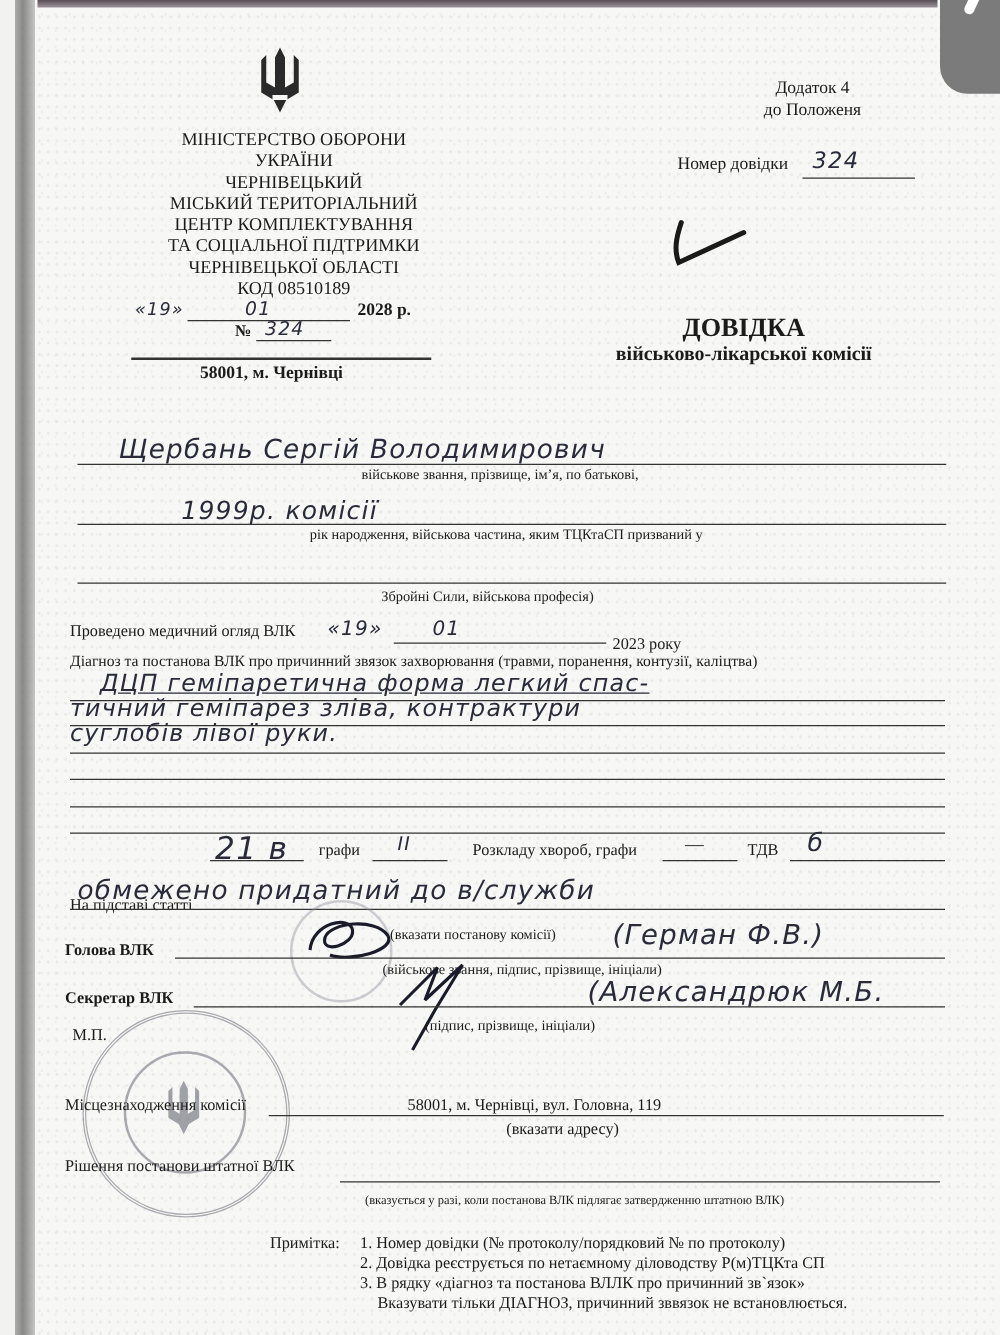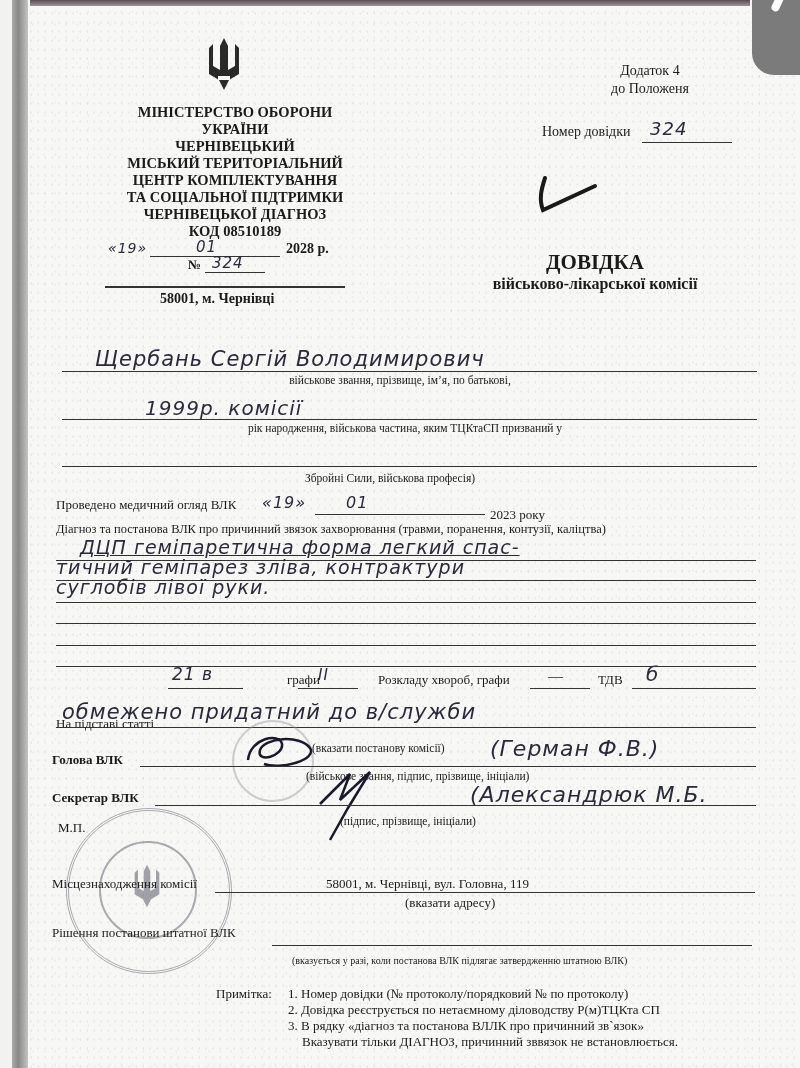--- a/index.html
+++ b/index.html
@@ -37,21 +37,21 @@
   }
   .abs { position:absolute; }
   .hand {
     font-family:"DejaVu Sans", sans-serif;
     font-style:italic; color:#2a2a3a; letter-spacing:1px;
   }
   .rule { position:absolute; height:1px; background:#333; }
   .small { font-size:11px; }
   .hdr {
     position:absolute; left:95px; top:104px; width:280px;
-    text-align:center; font-weight:bold; font-size:14.5px; line-height:17px;
+    text-align:center; font-weight:normal; font-size:14.5px; line-height:17px;
   }
   .emblem { position:absolute; left:205px; top:36px; }
   .title-block { position:absolute; left:430px; top:250px; width:330px; text-align:center; font-weight:bold; }
   .title-block .t1 { font-size:21px; }
   .title-block .t2 { font-size:16px; }
   .center-label { position:absolute; text-align:center; font-size:11.5px; }
   .body-text { position:absolute; font-size:13px; }
   .stamp {
     position:absolute; left:66px; top:808px; width:160px; height:160px;
     border:3px double #6a6a78; border-radius:50%; opacity:0.55;
@@ -83,21 +83,21 @@
   <rect x="13" y="40" width="12" height="4" fill="#f7f7f5"></rect>
 </svg>
 
 <div class="hdr">
   <div>МІНІСТЕРСТВО ОБОРОНИ</div>
   <div>УКРАЇНИ</div>
   <div>ЧЕРНІВЕЦЬКИЙ</div>
   <div>МІСЬКИЙ ТЕРИТОРІАЛЬНИЙ</div>
   <div>ЦЕНТР КОМПЛЕКТУВАННЯ</div>
   <div>ТА СОЦІАЛЬНОЇ ПІДТРИМКИ</div>
-  <div>ЧЕРНІВЕЦЬКОЇ ДІАГНОЗ</div>
+  <div>ЧЕРНІВЕЦЬКОЇ ОБЛАСТІ</div>
   <div>КОД 08510189</div>
 </div>
 
 <div class="abs hand" style="left:108px;top:240px;font-size:14px;">«19»</div>
 <div class="rule" style="left:150px;top:256px;width:130px;"></div>
 <div class="abs hand" style="left:196px;top:238px;font-size:15px;">01</div>
 <div class="abs" style="left:286px;top:241px;font-size:14px;font-weight:bold;">2028 р.</div>
 <div class="abs" style="left:188px;top:257px;font-size:13px;font-weight:bold;">№</div>
 <div class="rule" style="left:205px;top:272px;width:60px;"></div>
 <div class="abs hand" style="left:212px;top:254px;font-size:15px;">324</div>
@@ -140,23 +140,23 @@
 <div class="rule" style="left:56px;top:560px;width:700px;"></div>
 <div class="abs hand" style="left:56px;top:556px;font-size:19px;">тичний геміпарез зліва, контрактури</div>
 <div class="rule" style="left:56px;top:580px;width:700px;"></div>
 <div class="abs hand" style="left:56px;top:576px;font-size:19px;">суглобів лівої руки.</div>
 <div class="rule" style="left:56px;top:602px;width:700px;"></div>
 <div class="rule" style="left:56px;top:623px;width:700px;"></div>
 <div class="rule" style="left:56px;top:645px;width:700px;"></div>
 <div class="rule" style="left:56px;top:666px;width:700px;"></div>
 
 <div class="body-text" style="left:56px;top:672px;margin-top:44px;">На підставі статті</div>
-<div class="abs hand" style="left:172px;top:664px;font-size:17px;">21 в</div>
+<div class="abs hand" style="left:172px;top:664px;font-size:25px;">21 в</div>
 <div class="rule" style="left:168px;top:688px;width:75px;"></div>
-<div class="body-text" style="left:255px;top:672px;margin-left:32px;">графи</div>
+<div class="body-text" style="left:255px;top:672px;">графи</div>
 <div class="abs hand" style="left:318px;top:666px;font-size:15px;">ІІ</div>
 <div class="rule" style="left:298px;top:688px;width:60px;"></div>
 <div class="body-text" style="left:378px;top:672px;">Розкладу хвороб, графи</div>
 <div class="abs" style="left:548px;top:668px;font-size:15px;">—</div>
 <div class="rule" style="left:530px;top:688px;width:60px;"></div>
 <div class="body-text" style="left:598px;top:672px;">ТДВ</div>
 <div class="abs hand" style="left:646px;top:662px;font-size:20px;">б</div>
 <div class="rule" style="left:632px;top:688px;width:124px;"></div>
 
 <div class="abs hand" style="left:62px;top:700px;font-size:21px;">обмежено придатний до в/служби</div>

